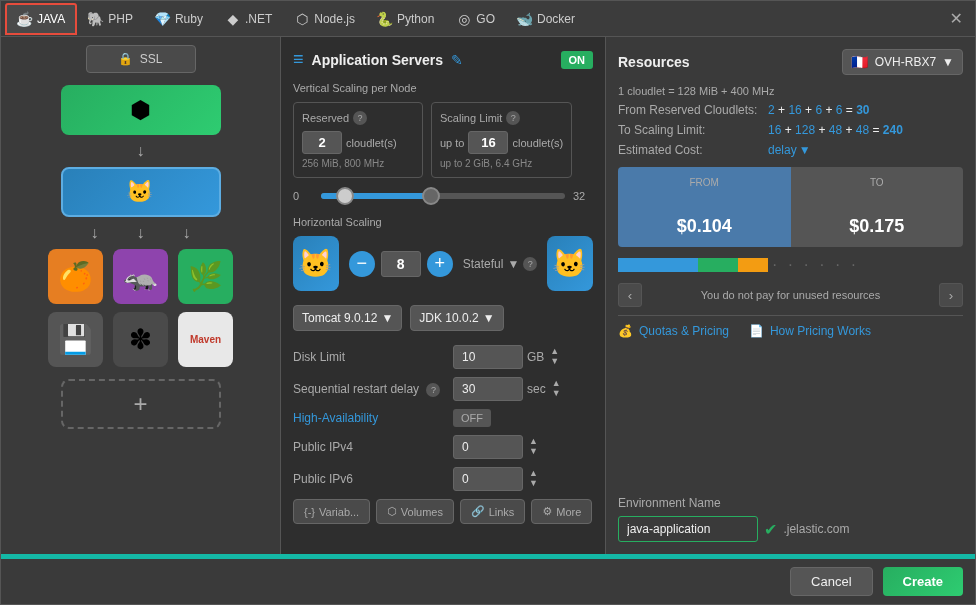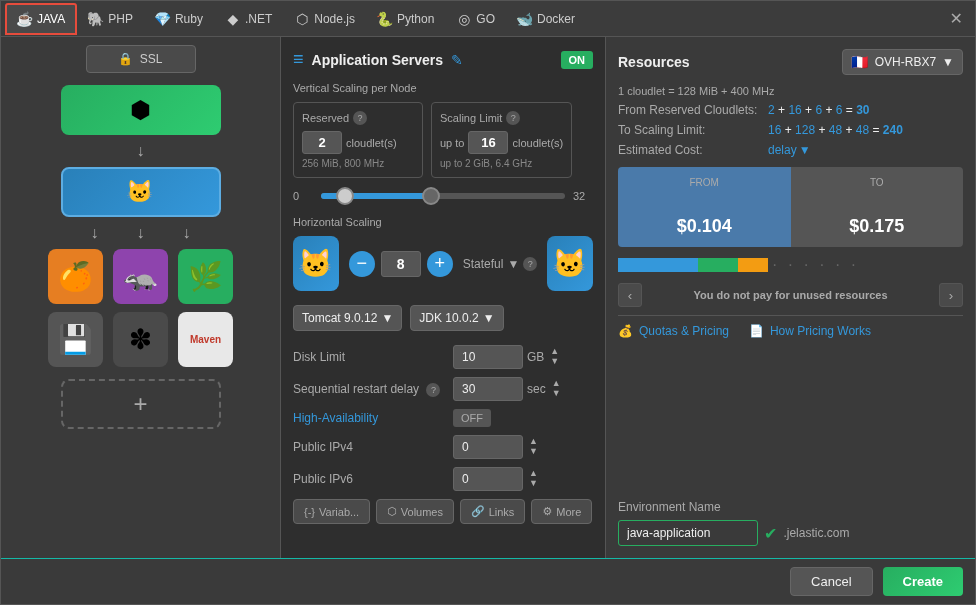--- a/index.html
+++ b/index.html
@@ -661,21 +661,20 @@
       display: flex;
       align-items: center;
       justify-content: center;
     }
 
     .price-note {
       color: #aaa;
       font-size: 11px;
       text-align: center;
       flex: 1;
-      font-weight: bold;
     }
 
     .links-row {
       display: flex;
       align-items: center;
       gap: 20px;
       margin-bottom: 14px;
     }
 
     .link-item {
@@ -723,21 +722,21 @@
       color: #aaa;
       font-size: 12px;
     }
 
     .footer-bar {
       display: flex;
       justify-content: flex-end;
       gap: 10px;
       padding: 8px 12px;
       background: #3a3a3a;
-      border-top: 1px solid #14b8a6;
+      border-top: 5px solid #14b8a6;
       flex-shrink: 0;
     }
 
     .btn-cancel {
       background: #555;
       border: 1px solid #666;
       color: #eee;
       padding: 6px 20px;
       border-radius: 4px;
       cursor: pointer;

